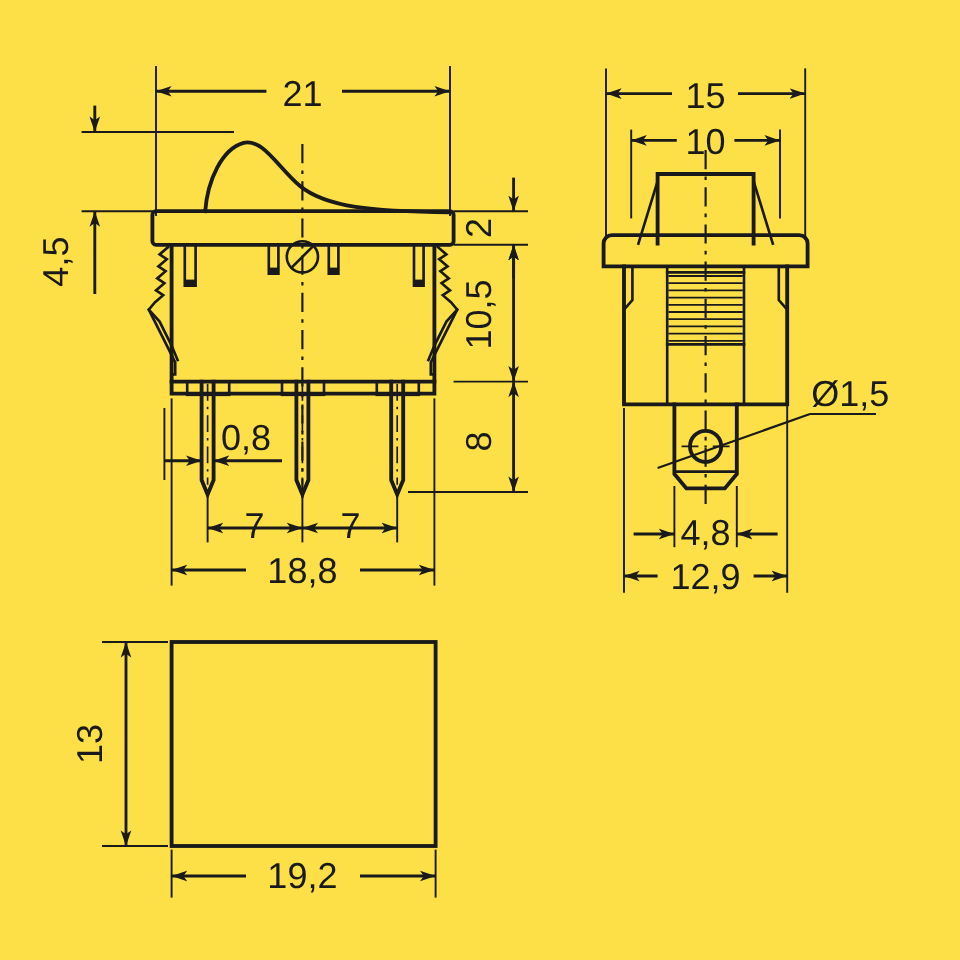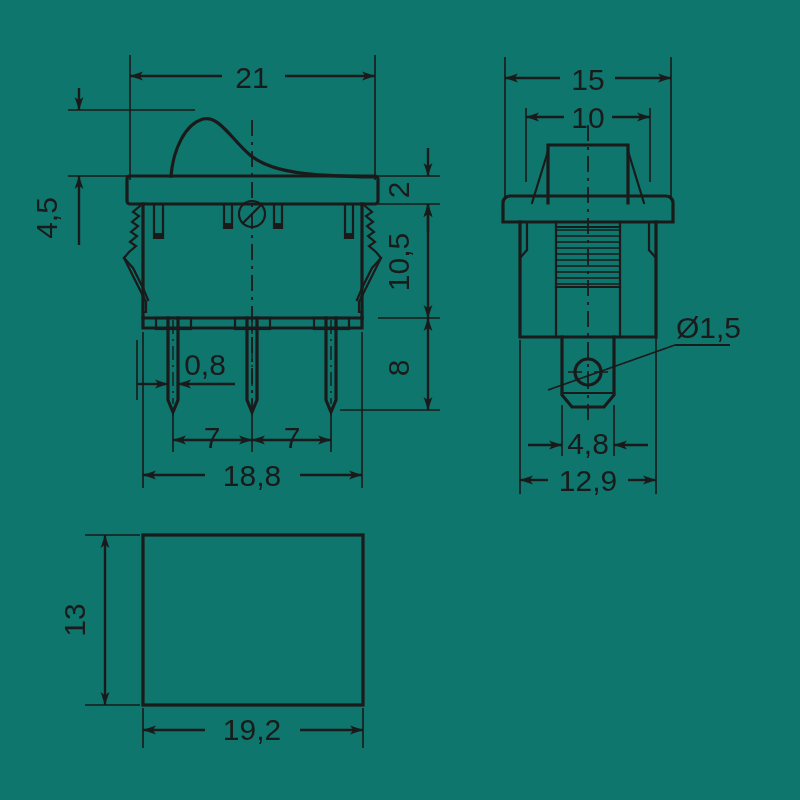--- a/index.html
+++ b/index.html
@@ -10,21 +10,21 @@
   body {
     width: 800px;
     height: 800px;
     font-family: "Liberation Sans", sans-serif;
     overflow: hidden;
   }
   #sheet {
     position: relative;
     width: 800px;
     height: 800px;
-    background: #0f766e;
+    background: #fde047;
   }
   svg.drawing {
     position: absolute;
     top: 0;
     left: 0;
     width: 800px;
     height: 800px;
   }
   .dimtext {
     font-family: "Liberation Sans", sans-serif;

